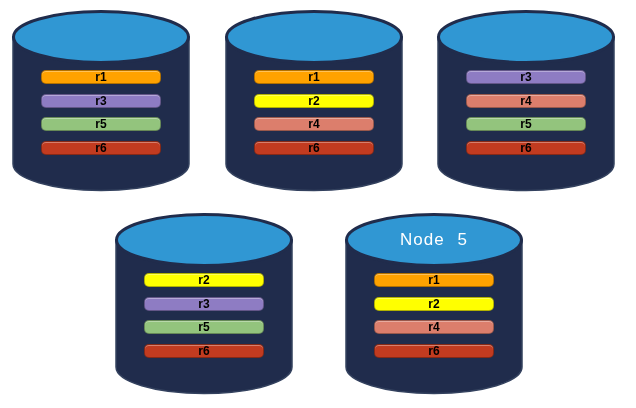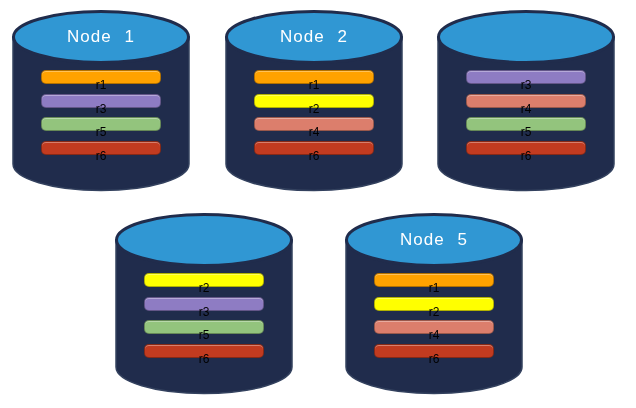--- a/index.html
+++ b/index.html
@@ -50,37 +50,35 @@
     margin-bottom: 9.5px;
     border-radius: 5px;
     border: 1px solid rgba(0,0,0,0.30);
     box-shadow: inset 0 1px 0 rgba(255,255,255,0.35);
     box-sizing: border-box;
     text-align: center;
   }
   .bar-label {
     display: block;
     font-size: 12px;
-    font-weight: normal;
+    font-weight: bold;
     color: #000000;
     line-height: 12px;
-    margin-top: 8px;
   }
 </style>
 </head>
 <body>
 
 <div class="canvas">
 
   <div class="node" style="left:12px; top:10px;">
     <svg class="cyl" width="178" height="182" viewBox="0 0 178 182">
       <path stroke-width="1.5" d="M1 27 V154 A88 26.5 0 0 0 177 154 V27 Z" fill="#202C4C" stroke="#33415E"></path>
       <ellipse cx="89" cy="27" rx="87.5" ry="25.5" stroke-width="3" fill="#3097D3" stroke="#202C4C"></ellipse>
     </svg>
-    <div class="node-title">Node 1</div>
     <div class="bars">
       <div class="bar" style="background: rgb(255, 162, 0);">
           <span class="bar-label">r1</span>
         </div>
       <div class="bar" style="background: rgb(142, 124, 195);">
           <span class="bar-label">r3</span>
         </div>
       <div class="bar" style="background: rgb(147, 196, 125);">
           <span class="bar-label">r5</span>
         </div>
@@ -88,21 +86,20 @@
           <span class="bar-label">r6</span>
         </div>
     </div>
   </div>
 
   <div class="node" style="left:225px; top:10px;">
     <svg class="cyl" width="178" height="182" viewBox="0 0 178 182">
       <path stroke-width="1.5" d="M1 27 V154 A88 26.5 0 0 0 177 154 V27 Z" fill="#202C4C" stroke="#33415E"></path>
       <ellipse cx="89" cy="27" rx="87.5" ry="25.5" stroke-width="3" fill="#3097D3" stroke="#202C4C"></ellipse>
     </svg>
-    <div class="node-title">Node 2</div>
     <div class="bars">
       <div class="bar" style="background: rgb(255, 162, 0);">
           <span class="bar-label">r1</span>
         </div>
       <div class="bar" style="background: rgb(255, 255, 0);">
           <span class="bar-label">r2</span>
         </div>
       <div class="bar" style="background: rgb(220, 126, 108);">
           <span class="bar-label">r4</span>
         </div>

